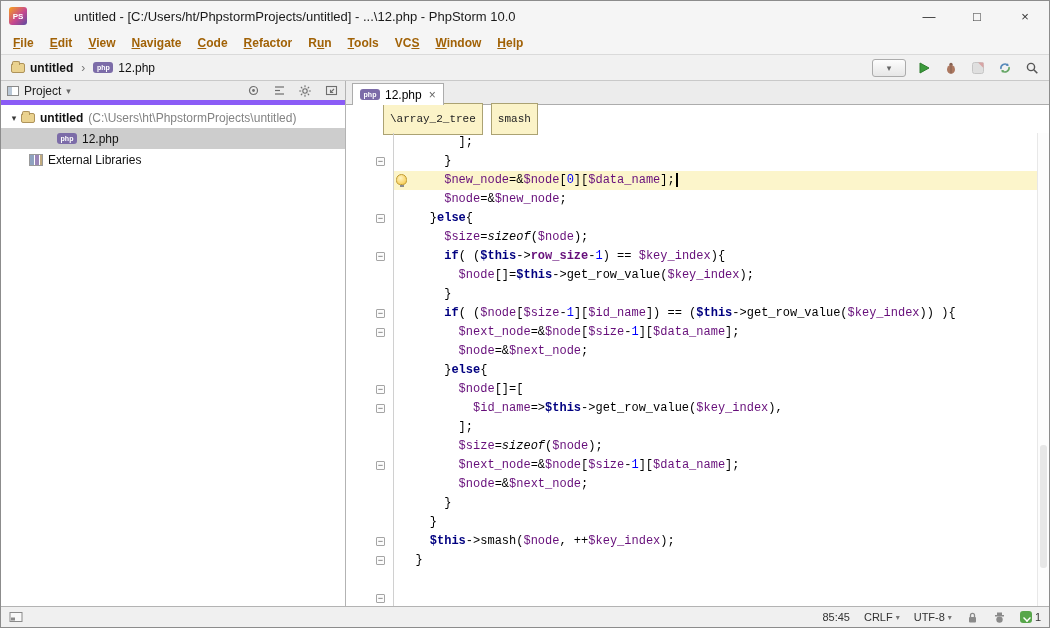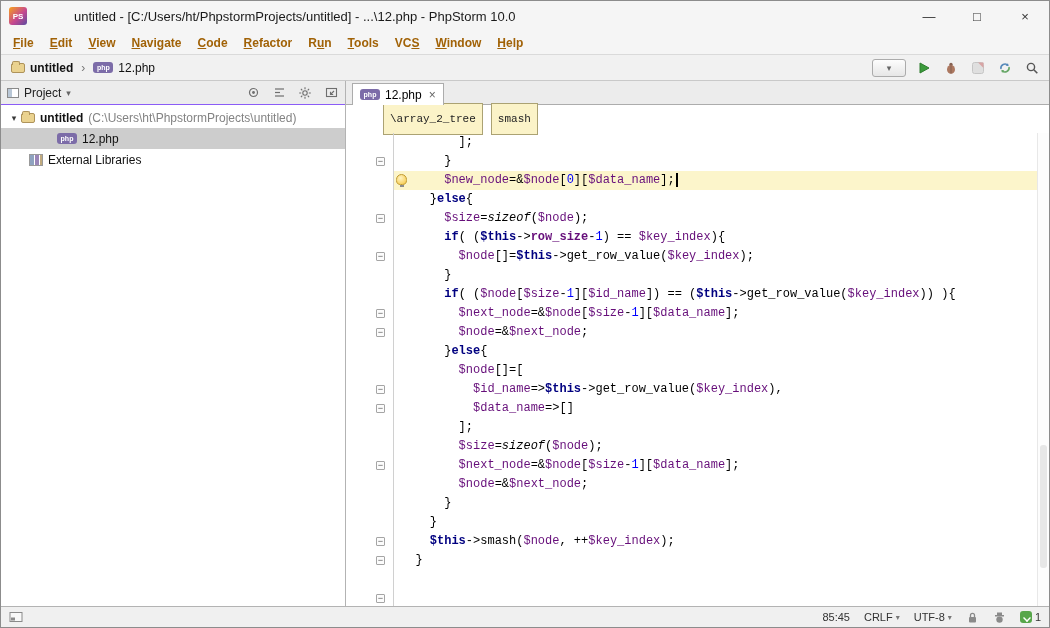--- a/index.html
+++ b/index.html
@@ -36,21 +36,21 @@
   .ic-php { width:20px; height:11px; background:#7C6CA8; border-radius:3px; color:#fff; font-size:7px; font-weight:bold;
             display:inline-flex; align-items:center; justify-content:center; font-family:"Liberation Sans",sans-serif; flex:0 0 auto; }
   .ic-library { width:14px; height:12px; display:inline-block; flex:0 0 auto;
             background:linear-gradient(90deg,#8FA3C0 0 4px,#fff 4px 5px,#9A86B8 5px 9px,#fff 9px 10px,#C0AA7E 10px 14px); border:1px solid #9a9a9a; }
 
   
   .main { flex:1 1 auto; display:flex; min-height:0; }
 
   
   .project-panel { width:345px; flex:0 0 auto; border-right:1px solid #B3B3B3; display:flex; flex-direction:column; background:#fff; }
-  .pp-header { height:24px; background:#ECECEC; border-bottom:1px solid #8b5cf6; display:flex; align-items:center; padding:0 4px 0 6px; font-size:12px; color:#222; flex:0 0 auto; }
+  .pp-header { height:24px; background:#ECECEC; border-bottom:5px solid #8b5cf6; display:flex; align-items:center; padding:0 4px 0 6px; font-size:12px; color:#222; flex:0 0 auto; }
   .pp-title-wrap { display:flex; align-items:center; gap:5px; flex:1 1 auto; }
   .pane-icon { width:12px; height:10px; border:1px solid #8a8a8a; background:#fff; display:inline-block; position:relative; }
   .pane-icon::before { content:""; position:absolute; left:0; top:0; width:4px; height:8px; background:#B9C7D6; }
   .pp-caret { color:#666; font-size:9px; }
   .pp-tools { display:flex; align-items:center; gap:6px; }
   .pp-btn { width:20px; height:18px; display:flex; align-items:center; justify-content:center; }
   .pp-tree { flex:1 1 auto; overflow:hidden; padding-top:2px; font-size:12px; }
   .tree-row { height:21px; display:flex; align-items:center; white-space:nowrap; }
   .tree-row.selected { background:#CDCDCD; }
   .tree-arrow { width:14px; text-align:center; font-size:9px; color:#3a3a3a; flex:0 0 auto; }
@@ -299,32 +299,32 @@
               </div>
               <div class="gutter-row"></div>
               <div class="gutter-row">
                 <span class="fold">−</span>
               </div>
             </div>
           <div class="code-area">
               <div class="code-line"><span class="tk-t">        ];</span></div>
               <div class="code-line"><span class="tk-t">      }</span></div>
               <div class="code-line caret-line"><span class="tk-t">      </span><span class="tk-v">$new_node</span><span class="tk-t">=&amp;</span><span class="tk-v">$node</span><span class="tk-t">[</span><span class="tk-n">0</span><span class="tk-t">][</span><span class="tk-v">$data_name</span><span class="tk-t">];</span><span class="caret"></span><span class="bulb"></span></div>
+              <div class="code-line"><span class="tk-t">      </span><span class="tk-v">$node</span><span class="tk-t">=&amp;</span><span class="tk-v">$new_node</span><span class="tk-t">;</span></div>
               <div class="code-line"><span class="tk-t">    }</span><span class="tk-k">else</span><span class="tk-t">{</span></div>
               <div class="code-line"><span class="tk-t">      </span><span class="tk-v">$size</span><span class="tk-t">=</span><span class="tk-pf">sizeof</span><span class="tk-t">(</span><span class="tk-v">$node</span><span class="tk-t">);</span></div>
               <div class="code-line"><span class="tk-t">      </span><span class="tk-k">if</span><span class="tk-t">( (</span><span class="tk-k">$this</span><span class="tk-t">-&gt;</span><span class="tk-f">row_size</span><span class="tk-t">-</span><span class="tk-n">1</span><span class="tk-t">) == </span><span class="tk-v">$key_index</span><span class="tk-t">){</span></div>
               <div class="code-line"><span class="tk-t">        </span><span class="tk-v">$node</span><span class="tk-t">[]=</span><span class="tk-k">$this</span><span class="tk-t">-&gt;</span><span class="tk-m">get_row_value</span><span class="tk-t">(</span><span class="tk-v">$key_index</span><span class="tk-t">);</span></div>
               <div class="code-line"><span class="tk-t">      }</span></div>
               <div class="code-line"><span class="tk-t">      </span><span class="tk-k">if</span><span class="tk-t">( (</span><span class="tk-v">$node</span><span class="tk-t">[</span><span class="tk-v">$size</span><span class="tk-t">-</span><span class="tk-n">1</span><span class="tk-t">][</span><span class="tk-v">$id_name</span><span class="tk-t">]) == (</span><span class="tk-k">$this</span><span class="tk-t">-&gt;</span><span class="tk-m">get_row_value</span><span class="tk-t">(</span><span class="tk-v">$key_index</span><span class="tk-t">)) ){</span></div>
               <div class="code-line"><span class="tk-t">        </span><span class="tk-v">$next_node</span><span class="tk-t">=&amp;</span><span class="tk-v">$node</span><span class="tk-t">[</span><span class="tk-v">$size</span><span class="tk-t">-</span><span class="tk-n">1</span><span class="tk-t">][</span><span class="tk-v">$data_name</span><span class="tk-t">];</span></div>
               <div class="code-line"><span class="tk-t">        </span><span class="tk-v">$node</span><span class="tk-t">=&amp;</span><span class="tk-v">$next_node</span><span class="tk-t">;</span></div>
               <div class="code-line"><span class="tk-t">      }</span><span class="tk-k">else</span><span class="tk-t">{</span></div>
               <div class="code-line"><span class="tk-t">        </span><span class="tk-v">$node</span><span class="tk-t">[]=[</span></div>
               <div class="code-line"><span class="tk-t">          </span><span class="tk-v">$id_name</span><span class="tk-t">=&gt;</span><span class="tk-k">$this</span><span class="tk-t">-&gt;</span><span class="tk-m">get_row_value</span><span class="tk-t">(</span><span class="tk-v">$key_index</span><span class="tk-t">),</span></div>
-              <div class="code-line"><span class="tk-t">          </span><span class="tk-v">$data_name</span><span class="tk-t">=&gt;[]</span></div>
               <div class="code-line"><span class="tk-t">        ];</span></div>
               <div class="code-line"><span class="tk-t">        </span><span class="tk-v">$size</span><span class="tk-t">=</span><span class="tk-pf">sizeof</span><span class="tk-t">(</span><span class="tk-v">$node</span><span class="tk-t">);</span></div>
               <div class="code-line"><span class="tk-t">        </span><span class="tk-v">$next_node</span><span class="tk-t">=&amp;</span><span class="tk-v">$node</span><span class="tk-t">[</span><span class="tk-v">$size</span><span class="tk-t">-</span><span class="tk-n">1</span><span class="tk-t">][</span><span class="tk-v">$data_name</span><span class="tk-t">];</span></div>
               <div class="code-line"><span class="tk-t">        </span><span class="tk-v">$node</span><span class="tk-t">=&amp;</span><span class="tk-v">$next_node</span><span class="tk-t">;</span></div>
               <div class="code-line"><span class="tk-t">      }</span></div>
               <div class="code-line"><span class="tk-t">    }</span></div>
               <div class="code-line"><span class="tk-t">    </span><span class="tk-k">$this</span><span class="tk-t">-&gt;</span><span class="tk-m">smash</span><span class="tk-t">(</span><span class="tk-v">$node</span><span class="tk-t">, ++</span><span class="tk-v">$key_index</span><span class="tk-t">);</span></div>
               <div class="code-line"><span class="tk-t">  }</span></div>
             </div>
           <div class="stripe">

